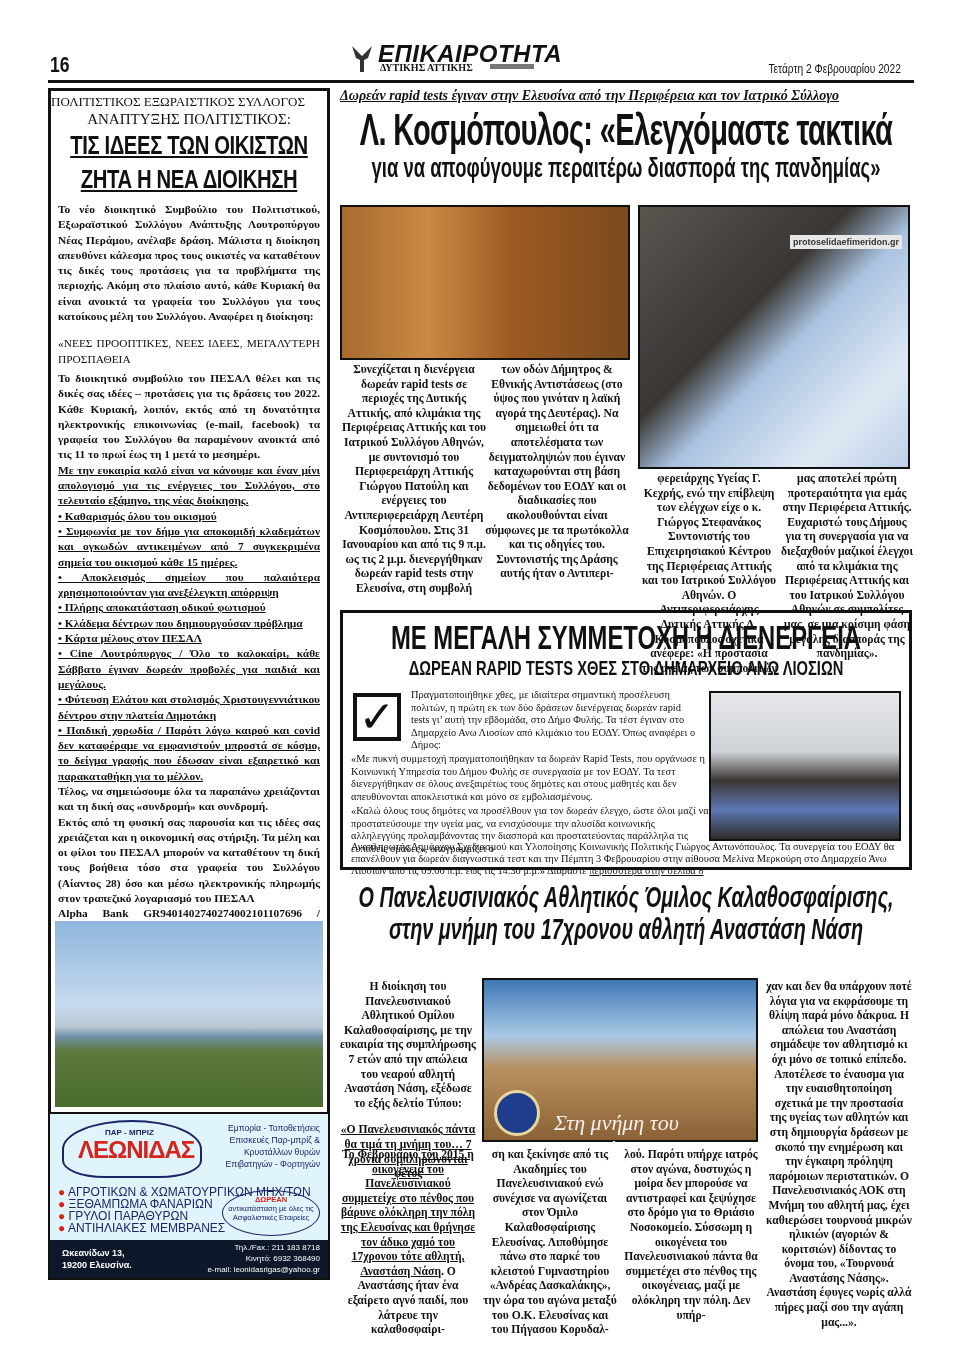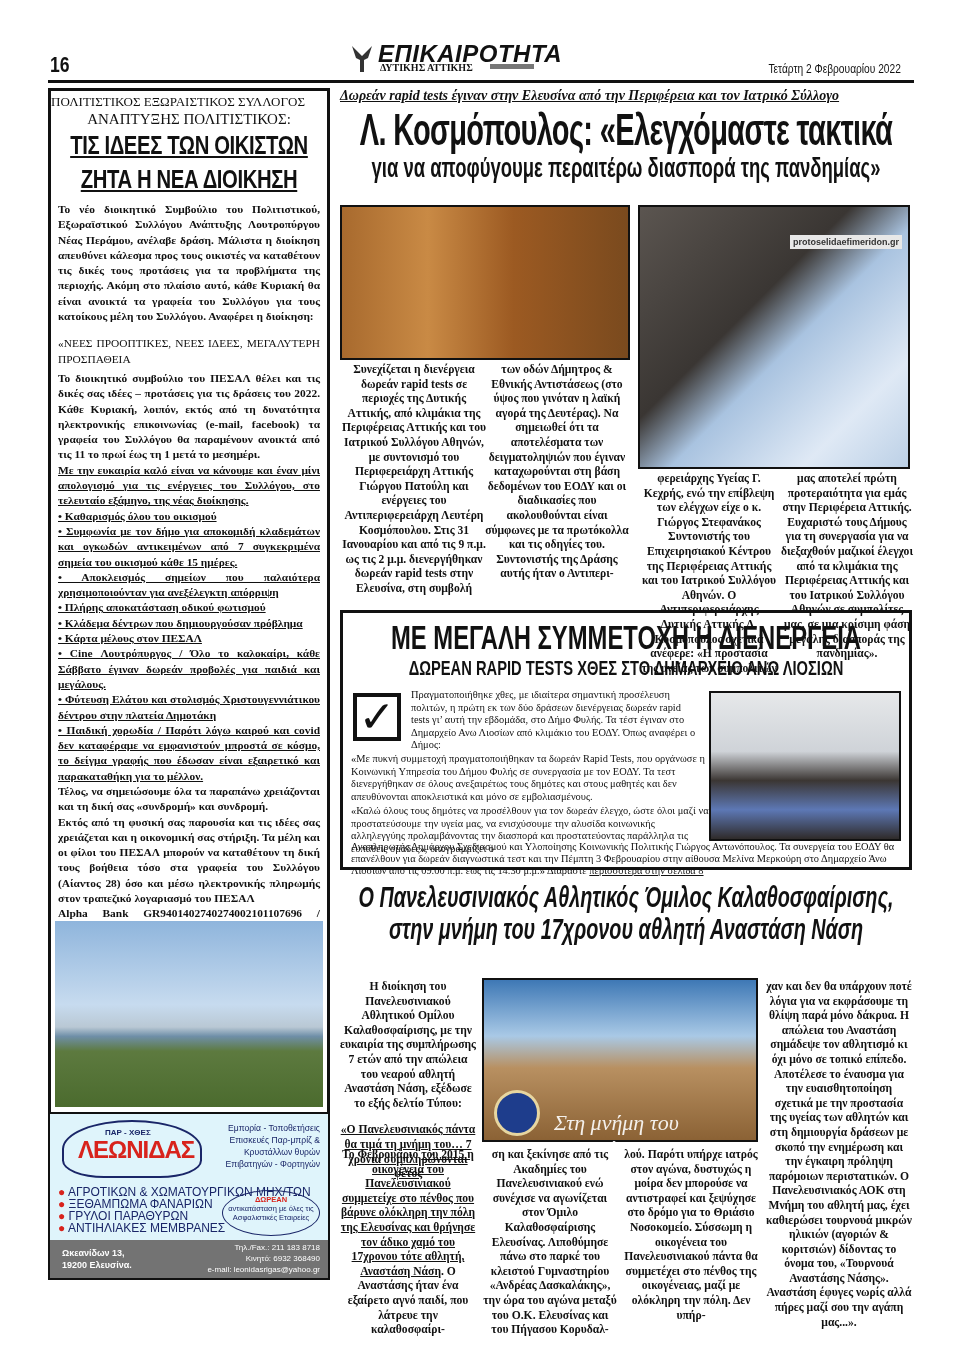--- a/index.html
+++ b/index.html
@@ -14,21 +14,21 @@
 .box{border:3px solid #111}
 .left-box{left:48px;top:88px;width:282px;height:1028px}
 .lb-h1{font-size:13px;line-height:16px;margin-top:3px}
 .lb-h2{text-align:center;font-size:15px;line-height:18px}
 .lb-big{text-align:center;font:bold 26px "Liberation Sans",sans-serif;line-height:34px;text-decoration:underline;transform:scaleX(.78);transform-origin:center;letter-spacing:-.5px;margin:0 -40px}
 .lb-text{font-size:11.4px;line-height:15.3px;padding:0 7px;font-weight:bold;text-align:justify}
 .lb-text p{margin:0}
 .u{text-decoration:underline}
 .photo{background:linear-gradient(180deg,#8fb5dc 0%,#c7dbef 45%,#b9c8d4 57%,#6f8fa8 62%,#5d7a3f 70%,#4b6b2e 100%)}
 .ad{left:48px;top:1112px;width:282px;height:168px;border:2px solid #111;background:#dff4fb;overflow:hidden}
-.ad-blue{position:absolute;left:0;bottom:0;width:100%;height:38px;background:#737373;color:#fff}
+.ad-blue{position:absolute;left:0;bottom:0;width:100%;height:38px;background:#0f172a;color:#fff}
 .sans{font-family:"Liberation Sans",sans-serif}
 .kicker{left:340px;top:88px;width:572px;font:bold 14px "Liberation Serif",serif;text-decoration:underline;font-style:italic;text-align:left}
 .h-main{left:340px;top:105px;width:572px;text-align:center;font:bold 44px "Liberation Sans",sans-serif;transform:scaleX(.66);transform-origin:center;margin-left:-150px;width:872px;white-space:nowrap;letter-spacing:-1px}
 .h-sub{left:340px;top:152px;width:572px;text-align:center;font:bold 28px "Liberation Sans",sans-serif;transform:scaleX(.66);transform-origin:center;margin-left:-150px;width:872px;white-space:nowrap}
 .col{font-size:11.6px;line-height:14.6px;font-weight:bold;text-align:center}
 .img1{left:340px;top:205px;width:290px;height:155px;border:2px solid #111;background:linear-gradient(90deg,#a86a2e 0%,#c98a45 30%,#9c5a22 60%,#7a4a1e 100%)}
 .img2{left:638px;top:205px;width:272px;height:264px;border:2px solid #111;background:linear-gradient(135deg,#5b5550 0%,#3a3633 40%,#a9c3e0 55%,#dfe9f5 80%,#bcd0e6 100%)}
 .wm{right:6px;top:28px;background:#e8e8e8;font:bold 9px "Liberation Sans",sans-serif;padding:2px 3px;color:#333}
 .box2{left:340px;top:610px;width:572px;height:260px;border:3px solid #111}
 .b2-h1{text-align:center;font:bold 34px "Liberation Sans",sans-serif;transform:scaleX(.7);transform-origin:center;white-space:nowrap;margin:0 -120px;line-height:40px;margin-top:4px}
@@ -81,21 +81,21 @@
     <p>Εκτός από τη φυσική σας παρουσία και τις ιδέες σας χρειάζεται και η οικονομική σας στήριξη. Τα μέλη και οι φίλοι του ΠΕΣΑΛ μπορούν να καταθέτουν τη δική τους βοήθεια τόσο στα γραφεία του Συλλόγου (Αίαντος 28) όσο και μέσω ηλεκτρονικής πληρωμής στον τραπεζικό λογαριασμό του ΠΕΣΑΛ</p>
     <p>Alpha Bank GR9401402740274002101107696 / Δικαιούχος ΠΕΣΑΛ</p>
     <p>Να σημειωθεί ότι η τυπική ετήσια συνδρομή είναι 10 ευρώ (καθαρό αφαιρουμένων των εξόδων). Παράκληση να αποστέλλεται η απόδειξη πληρωμής για να υπάρχει έγκαιρη καταγραφή και ταυτοποίηση.</p>
     <p>Τα χρήματα αυτά είναι απαραίτητα για την εύρυθμη λειτουργία του Συλλόγου».</p>
   </div>
   <div class="photo" style="position:absolute;left:4px;bottom:6px;width:268px;height:186px"></div>
 </div>
 
 <div class="abs ad">
   <div class="abs" style="left:12px;top:6px;width:140px;height:58px;border:2px solid #1a2668;border-radius:50% 50% 30% 30%"></div>
-  <div class="abs sans" style="left:55px;top:14px;font-size:8px;font-weight:bold;color:#1a2668">ΠΑΡ - ΧΘΕΣ</div>
+  <div class="abs sans" style="left:55px;top:14px;font-size:8px;font-weight:bold;color:#1a2668">ΠΑΡ - ΜΠΡΙΖ</div>
   <div class="abs sans" style="left:28px;top:22px;font-size:24px;font-weight:900;color:#d8231c;letter-spacing:-1px">ΛΕΩΝΙΔΑΣ</div>
   <div class="abs sans" style="right:8px;top:8px;text-align:right;font-size:8.6px;line-height:12px;color:#1a2668">
     <div>Εμπορία - Τοποθετήσεις</div>
     <div>Επισκευές Παρ-μπρίζ &amp;</div>
     <div>Κρυστάλλων θυρών</div>
     <div>Επιβατηγών - Φορτηγών</div>
   </div>
   <div class="abs sans" style="left:8px;top:72px;font-size:12px;line-height:12px;font-weight:normal;color:#1a2668">
     <div><span style="color:#d8231c">● </span><span>ΑΓΡΟΤΙΚΩΝ &amp; ΧΩΜΑΤΟΥΡΓΙΚΩΝ ΜΗΧ/ΤΩΝ</span></div>
     <div><span style="color:#d8231c">● </span><span>ΞΕΘΑΜΠΩΜΑ ΦΑΝΑΡΙΩΝ</span></div>

